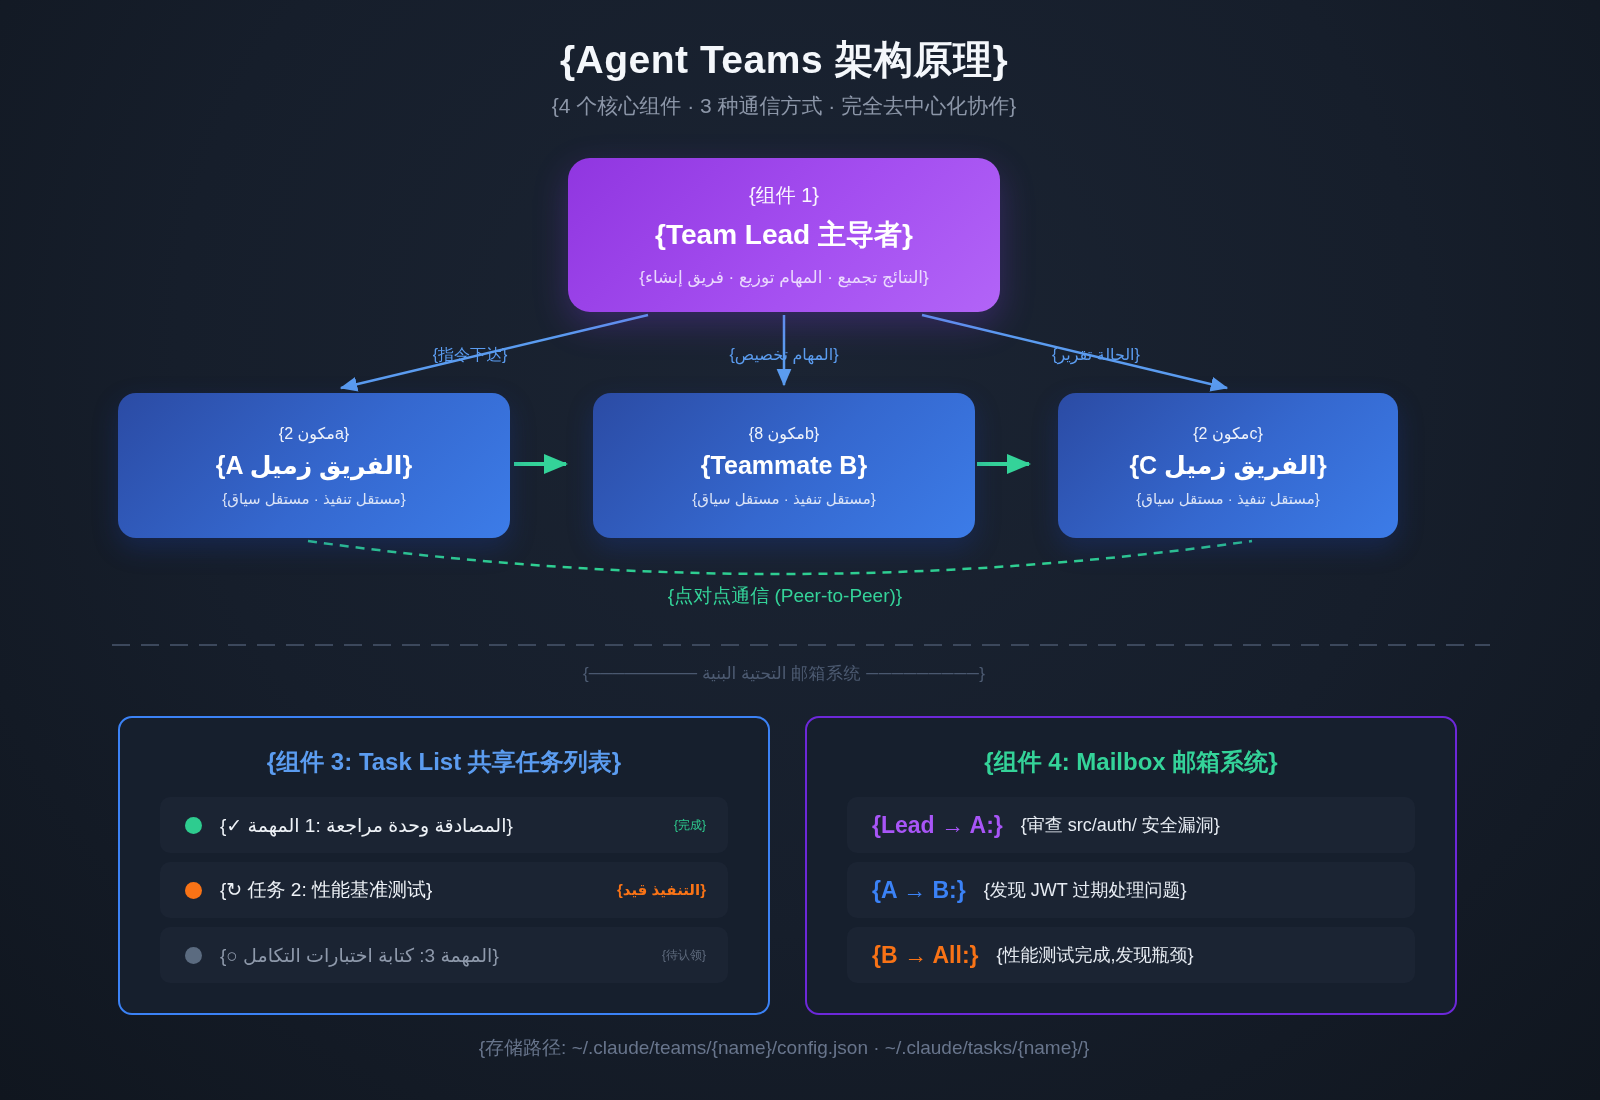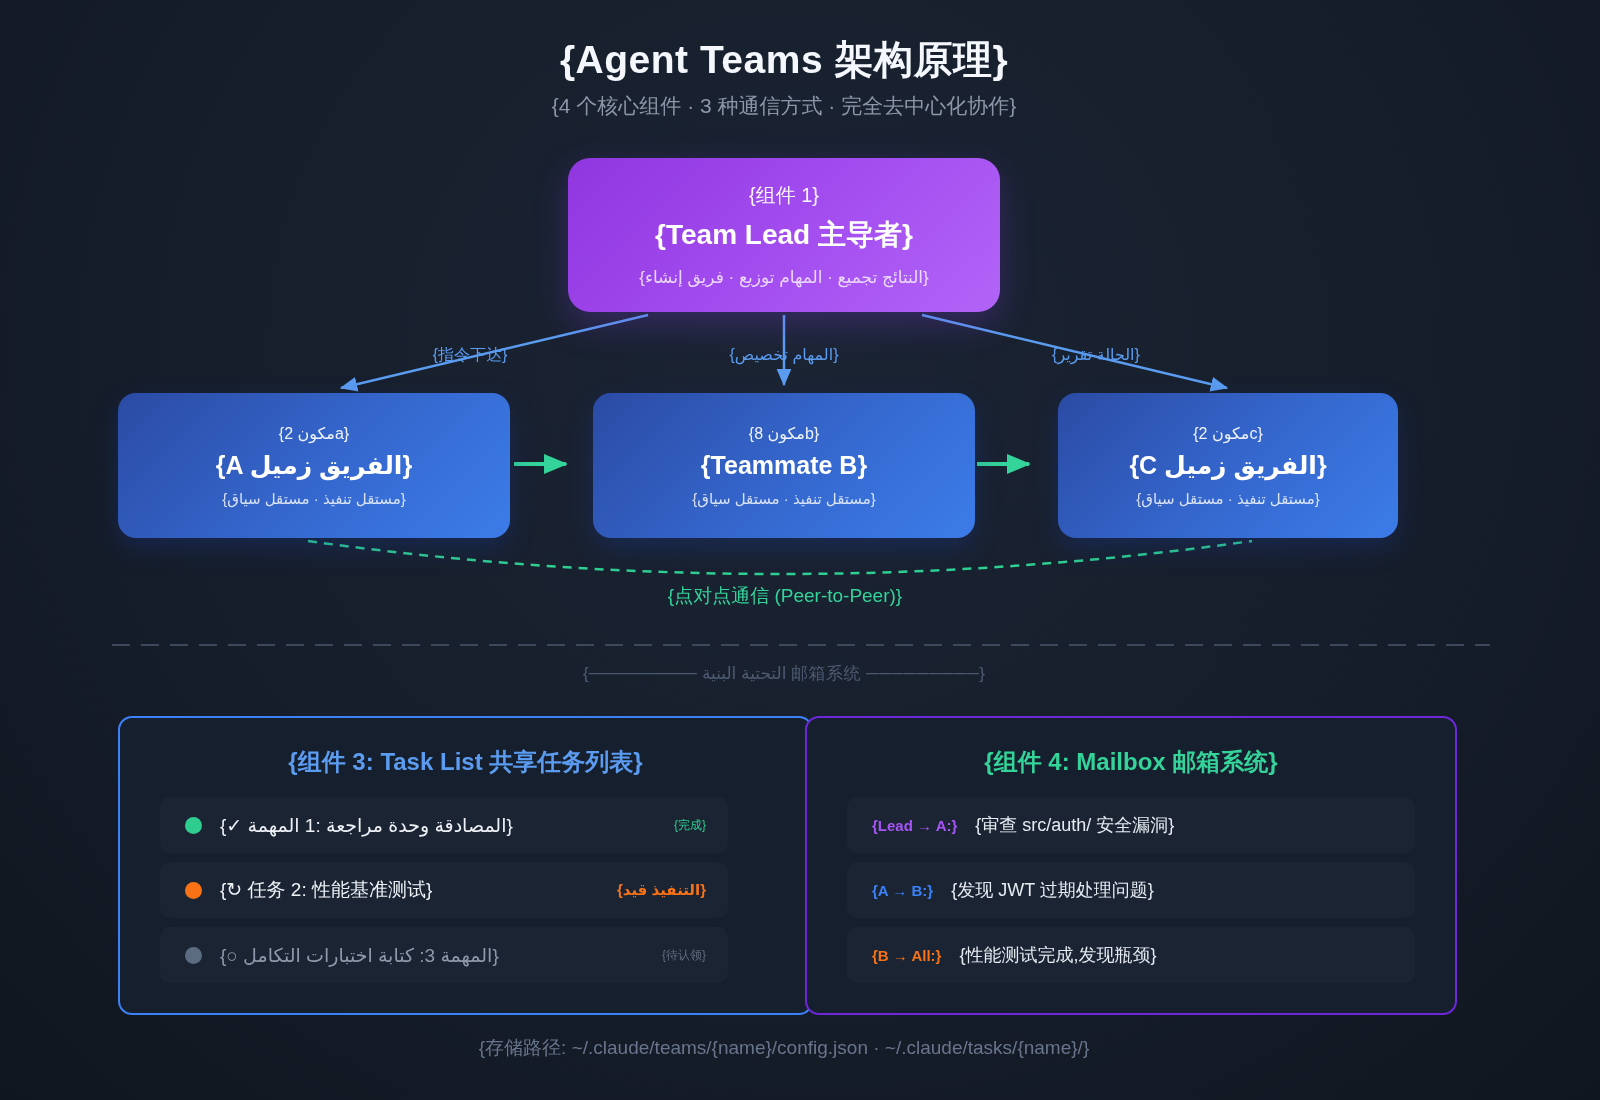--- a/index.html
+++ b/index.html
@@ -37,38 +37,38 @@
   .node-c{left:1058px;width:340px;justify-content:center;}
   .node-badge{font-size:16px;color:rgba(255,255,255,.92);}
   .node-title{font-size:25px;font-weight:800;margin-top:8px;color:#fff;}
   .node-sub{font-size:15px;margin-top:10px;color:rgba(255,255,255,.82);}
 
   .edge-label{font-size:16px;color:#5b9cf0;white-space:nowrap;}
   .peer-label{left:785px;top:583px;font-size:19px;color:#34d399;white-space:nowrap;}
   .infra-label{left:784px;top:662px;font-size:17px;color:#4d5b72;white-space:nowrap;letter-spacing:.5px;}
 
   .card{top:716px;width:648px;height:295px;border-radius:14px;background:#161f2d;}
-  .card-tasks{left:118px;border:2px solid #3b82f6;padding-left:43px;}
+  .card-tasks{left:118px;border:2px solid #3b82f6;}
   .card-mail{left:805px;border:2px solid #6d28d9;}
   .card-head{position:absolute;left:0;right:0;top:28px;text-align:center;font-size:24px;font-weight:800;white-space:nowrap;}
   .card-tasks .card-head{color:#5b9cf0;}
   .card-mail .card-head{color:#34d399;}
 
   .row{position:absolute;left:40px;width:568px;height:56px;border-radius:10px;background:#1b2433;
        display:flex;align-items:center;}
   .row-1{top:79px;} .row-2{top:144px;} .row-3{top:209px;}
 
   .dot{width:17px;height:17px;border-radius:50%;margin:0 18px 0 25px;flex:0 0 auto;}
   .dot-done{background:#2ecc8f;} .dot-progress{background:#f97316;} .dot-pending{background:#5b6b80;}
   .task-text{font-size:19px;color:#eef2f7;white-space:nowrap;}
   .task-text.dim{color:#8e99ab;}
   .status{position:absolute;right:22px;font-size:12px;white-space:nowrap;}
   .st-done{color:#2ecc8f;} .st-progress{color:#f97316;font-weight:700;font-size:15px;} .st-pending{color:#5f6b7e;}
 
-  .sender{font-size:15px;font-weight:800;margin:0 18px 0 25px;white-space:nowrap;}
+  .sender{font-size:23px;font-weight:800;margin:0 18px 0 25px;white-space:nowrap;}
   .s-purple{color:#a855f7;} .s-blue{color:#3b82f6;} .s-orange{color:#f97316;}
   .mail-body{font-size:18px;color:#e6ebf2;white-space:nowrap;}
 
   .footer{left:784px;top:1035px;font-size:19px;color:#68758c;white-space:nowrap;}
   svg{position:absolute;left:0;top:0;}
 </style>
 </head>
 <body>
 
 <div class="canvas">

